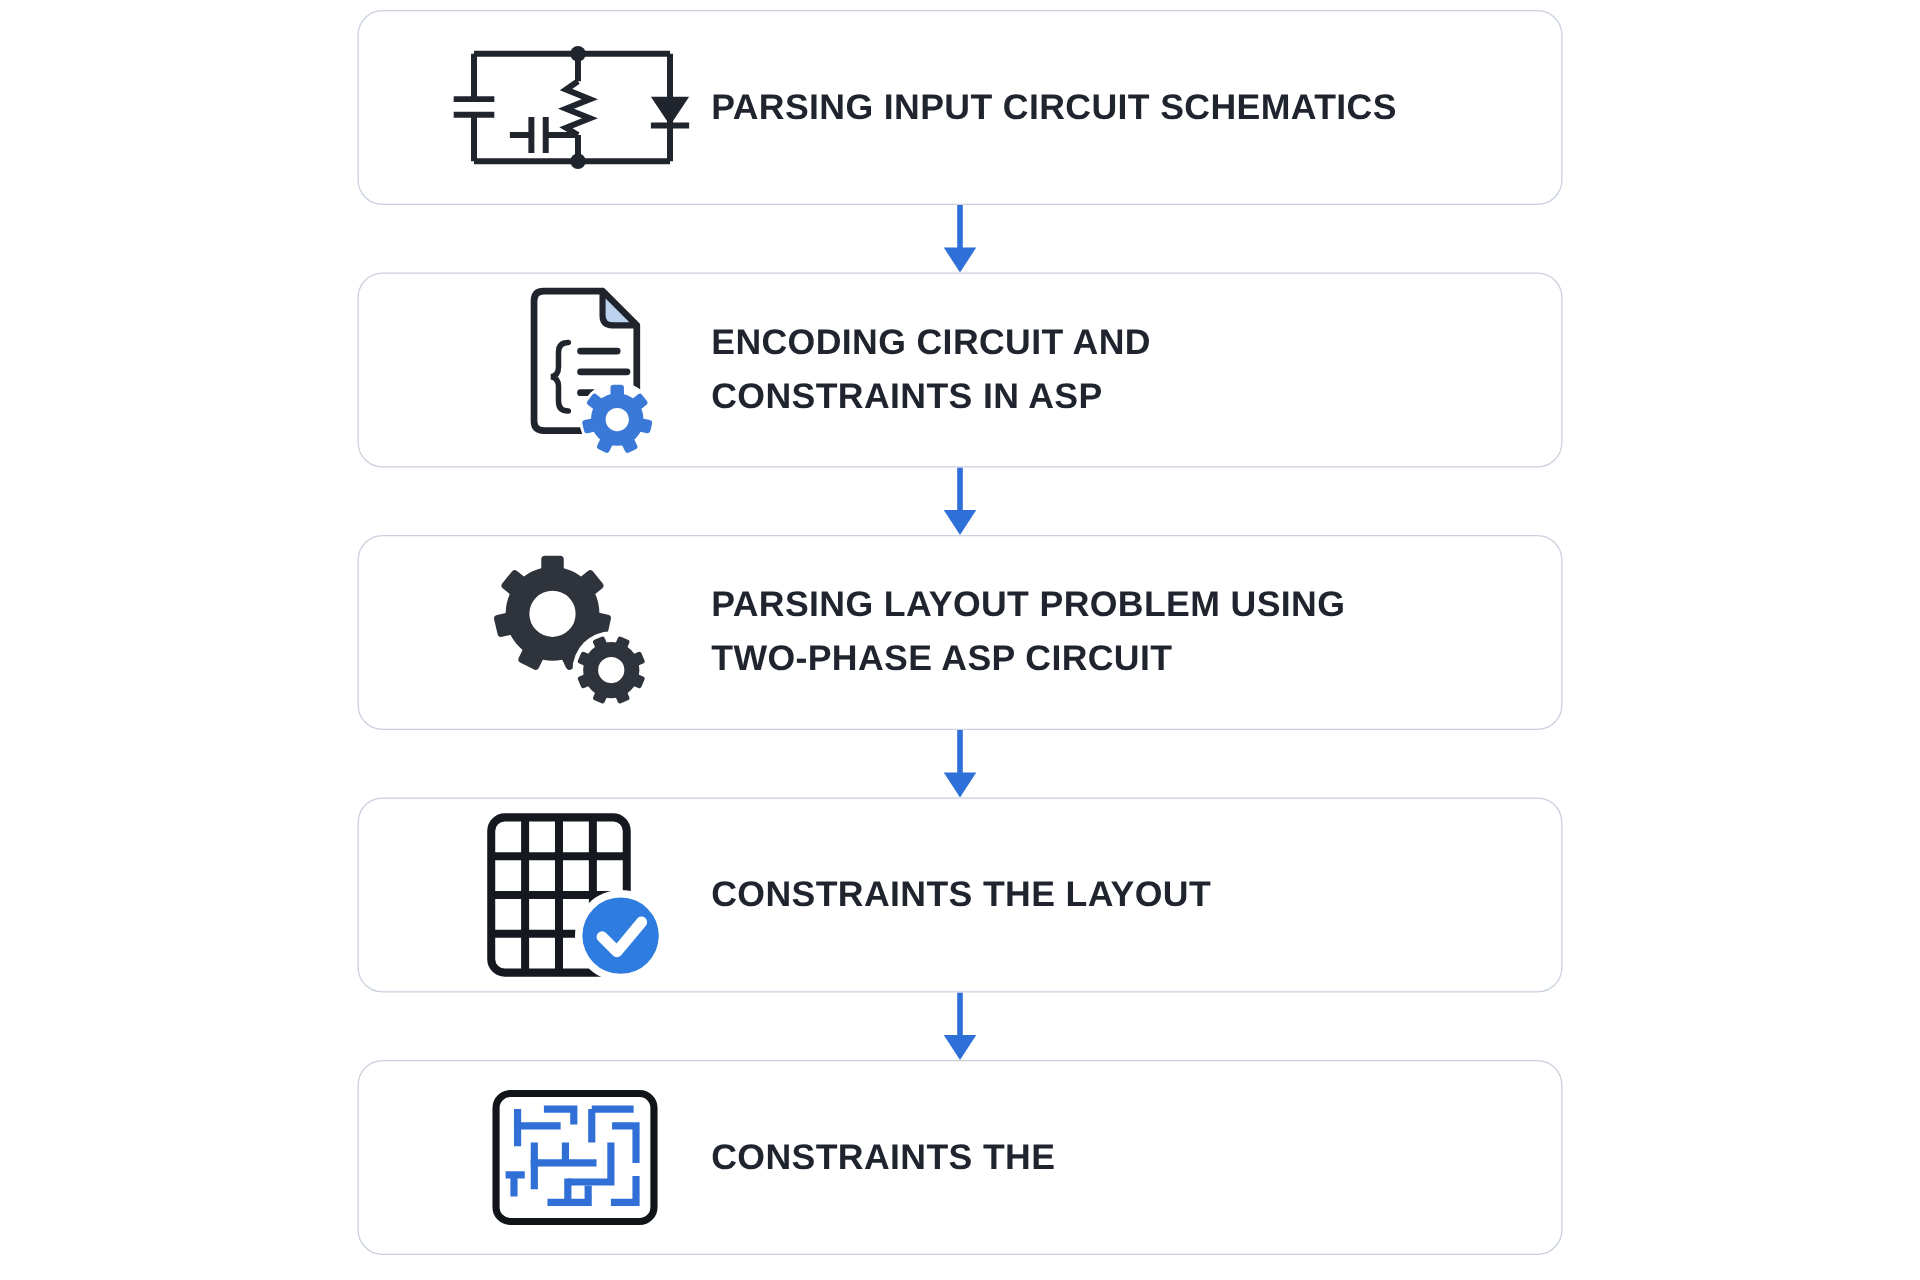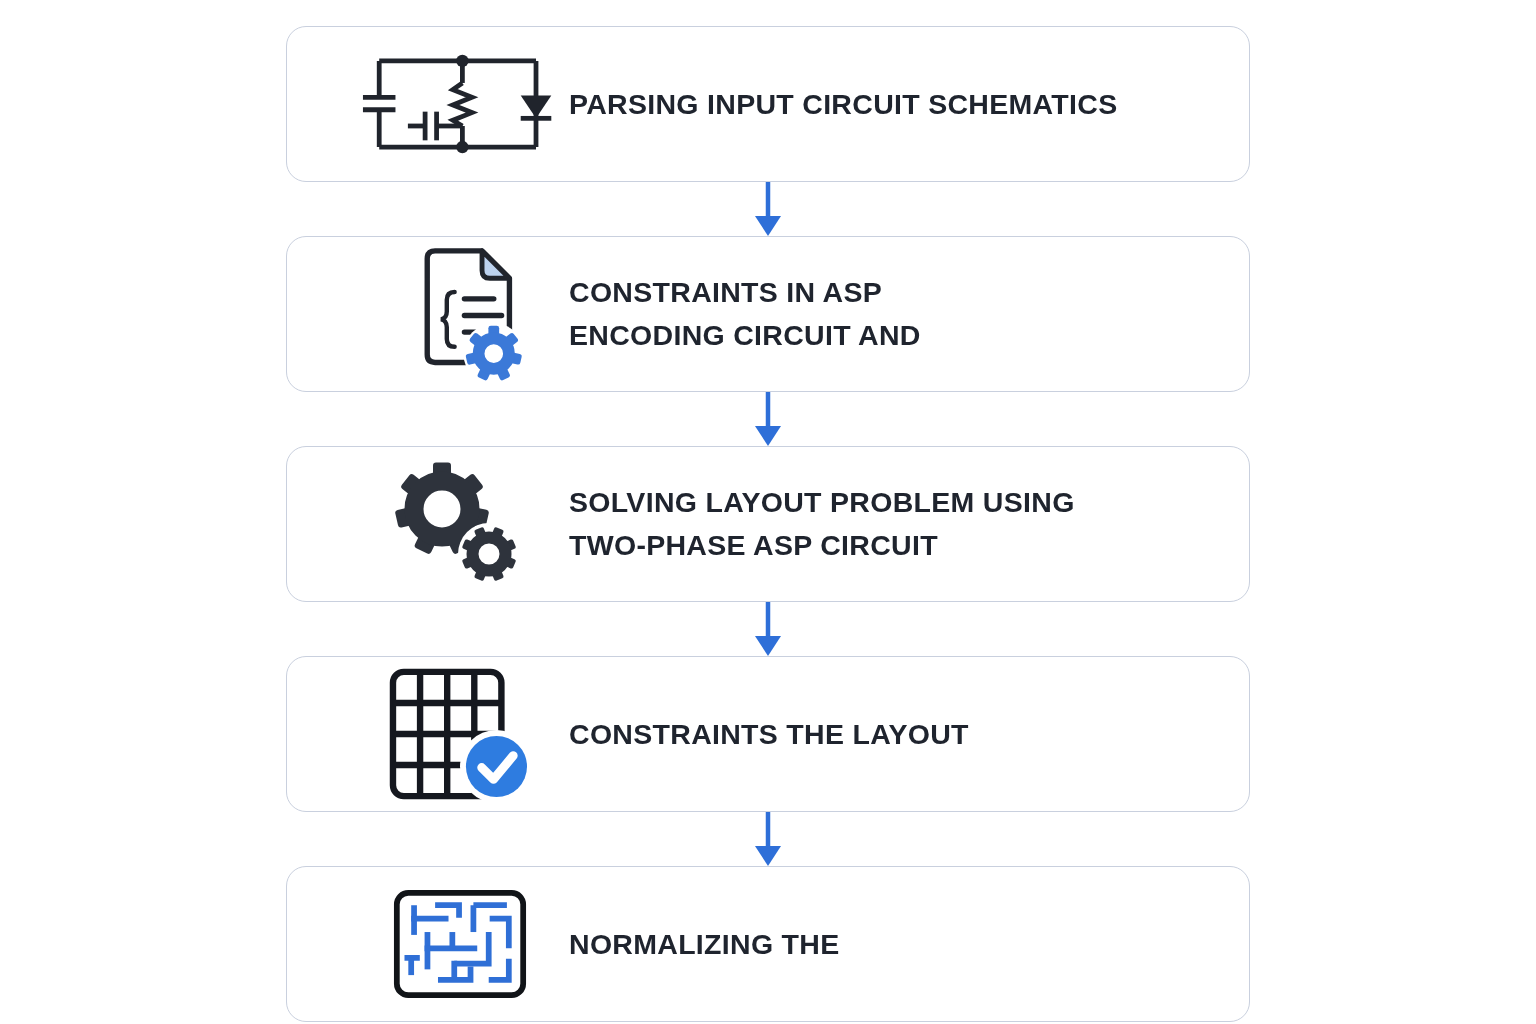--- a/index.html
+++ b/index.html
@@ -4,21 +4,21 @@
 <style>
   html, body { margin: 0; padding: 0; }
   body {
     width: 1536px; height: 1024px;
     background: #ffffff;
     font-family: "Liberation Sans", sans-serif;
     overflow: hidden;
   }
   .flow {
     width: 964px;
-    margin: 26px auto 0;
+    margin: 8px auto 0;
     display: flex;
     flex-direction: column;
   }
   .step {
     box-sizing: border-box;
     height: 156px;
     background: #ffffff;
     border: 1.5px solid #c9d0de;
     border-radius: 20px;
     display: flex;
@@ -109,22 +109,22 @@
             <rect x="98.5" y="84.5" width="11" height="12" rx="2.5" transform="rotate(154.3 104 113)"></rect>
             <rect x="98.5" y="84.5" width="11" height="12" rx="2.5" transform="rotate(205.7 104 113)"></rect>
             <rect x="98.5" y="84.5" width="11" height="12" rx="2.5" transform="rotate(257.1 104 113)"></rect>
             <rect x="98.5" y="84.5" width="11" height="12" rx="2.5" transform="rotate(308.6 104 113)"></rect>
           </g>
           <circle cx="104" cy="113" r="15.5" fill="none" stroke="#3b79d8" stroke-width="12"></circle>
         </g>
       </svg>
     </div>
     <div class="label">
+      <span>ENCODING CIRCUIT AND</span>
       <span>CONSTRAINTS IN ASP</span>
-      <span>ENCODING CIRCUIT AND</span>
     </div>
   </div>
 
   <div class="connector">
     <svg width="34" height="54" viewBox="0 0 34 54">
       <path d="M17 0 V37" stroke="#2e6fd8" stroke-width="4.5" fill="none"></path>
       <polygon points="4,34 30,34 17,54" fill="#2e6fd8"></polygon>
     </svg>
   </div>
 
@@ -153,21 +153,21 @@
             <rect x="94" y="67.5" width="10" height="11" rx="2" transform="rotate(202.5 99 95)"></rect>
             <rect x="94" y="67.5" width="10" height="11" rx="2" transform="rotate(247.5 99 95)"></rect>
             <rect x="94" y="67.5" width="10" height="11" rx="2" transform="rotate(292.5 99 95)"></rect>
             <rect x="94" y="67.5" width="10" height="11" rx="2" transform="rotate(337.5 99 95)"></rect>
           </g>
           <circle cx="99" cy="95" r="16.5" fill="none" stroke="#2e333c" stroke-width="12"></circle>
         </g>
       </svg>
     </div>
     <div class="label">
-      <span>SOLVING LAYOUT PROBLEM USING</span>
+      <span>PARSING LAYOUT PROBLEM USING</span>
       <span>TWO-PHASE ASP CIRCUIT</span>
     </div>
   </div>
 
   <div class="connector">
     <svg width="34" height="54" viewBox="0 0 34 54">
       <path d="M17 0 V37" stroke="#2e6fd8" stroke-width="4.5" fill="none"></path>
       <polygon points="4,34 30,34 17,54" fill="#2e6fd8"></polygon>
     </svg>
   </div>
@@ -218,17 +218,17 @@
           <path d="M100 45 V78 H64"></path>
           <path d="M64 75 V95"></path>
           <path d="M12 72 H28"></path>
           <path d="M19 72 V90"></path>
           <path d="M47 95 H81 V81"></path>
           <path d="M100 95 H121 V73"></path>
         </g>
       </svg>
     </div>
     <div class="label">
-      <span>NORMALIZING THE</span>
+      <span>CONSTRAINTS THE</span>
     </div>
   </div>
 
 </div>
 
 </body></html>

